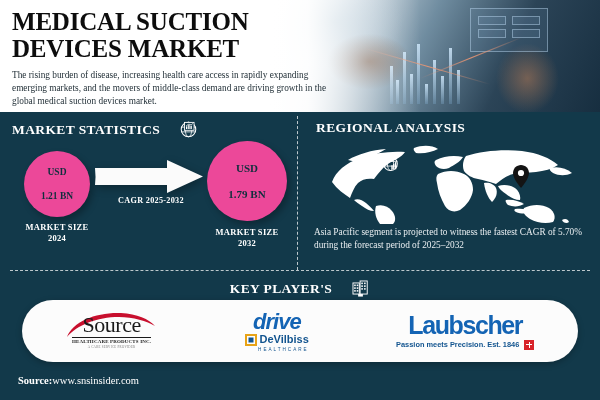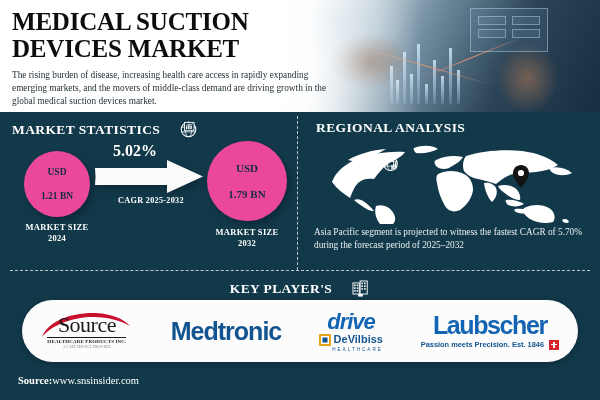--- a/index.html
+++ b/index.html
@@ -224,21 +224,20 @@
 
   <div class="circle" id="circle1">
     <span>USD</span>
     <span>1.21 BN</span>
   </div>
   <div class="circle-cap" id="cap1">
     <div>MARKET SIZE</div>
     <div>2024</div>
   </div>
 
-  <div id="cagr-val">5.02%</div>
   <div id="arrow-wrap">
     <svg id="arrow-svg" width="108" height="34" viewBox="0 0 108 34">
       <path d="M0,8 L72,8 L72,0 L108,16.5 L72,33 L72,25 L0,25 Q1,16.5 0,8 Z" fill="#fbfbfb"></path>
     </svg>
   </div>
   <div id="cagr-lbl">CAGR 2025-2032</div>
 
   <div class="circle" id="circle2">
     <span>USD</span>
     <span>1.79 BN</span>
@@ -331,23 +330,20 @@
 
   <div class="logo" id="logo-allied">
     <svg id="allied-swoosh" width="96" height="30" viewBox="0 0 96 30">
       <path d="M4,26 C10,10 34,1 58,2 C74,3 86,8 92,15 C84,10 70,6 56,6 C34,6 14,14 4,26 Z" fill="#c8102e"></path>
     </svg>
     <div id="allied-word">Source</div>
     <div id="allied-sub">HEALTHCARE PRODUCTS INC.</div>
     <div id="allied-sub2">A CARE SERVICE PROVIDER</div>
   </div>
 
-  <div class="logo" id="logo-medtronic">
-    <div id="medtronic-word">Medtronic</div>
-  </div>
 
   <div class="logo" id="logo-drive">
     <div id="drive-word">drive</div>
     <div id="devil-row">
       <svg width="12" height="12" viewBox="0 0 12 12">
         <path d="M1,1 L11,1 L11,11 L1,11 Z" fill="none" stroke="#e8a317" stroke-width="2"></path>
         <path d="M3.5,3.5 L8.5,3.5 L8.5,8.5 L3.5,8.5 Z" fill="#12548f"></path>
       </svg>
       <div id="devil-word">DeVilbiss</div>
     </div>

